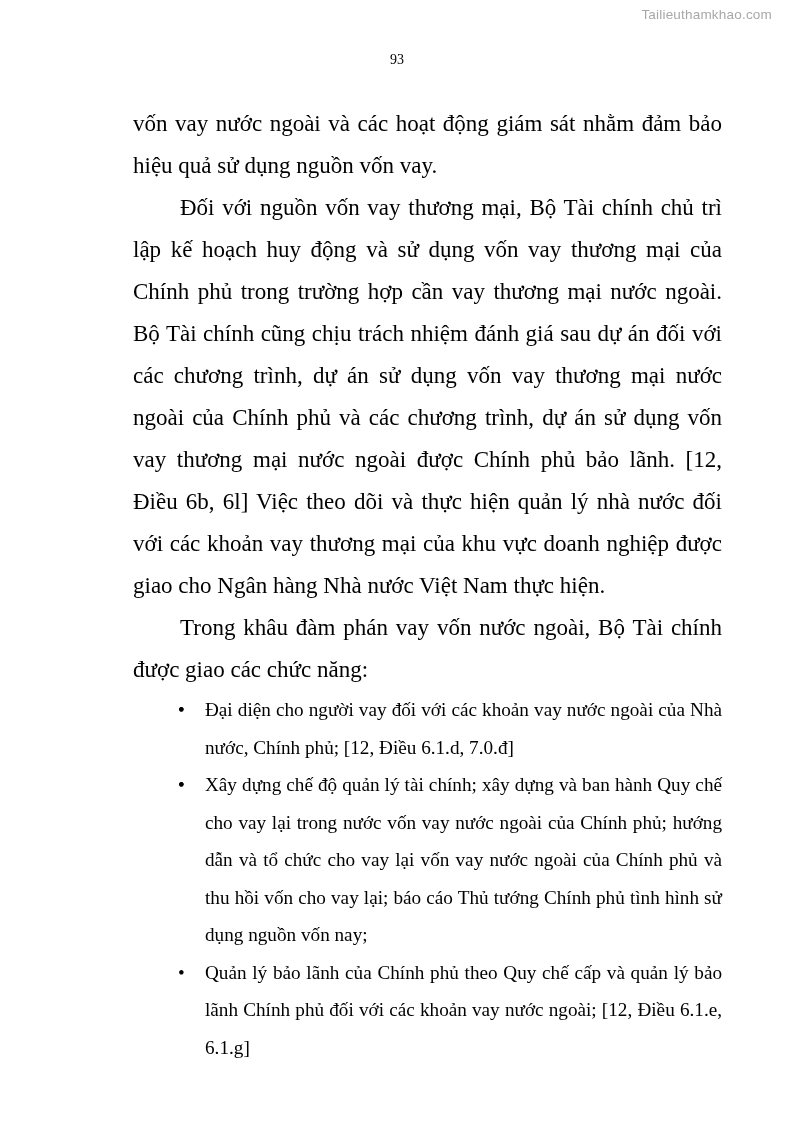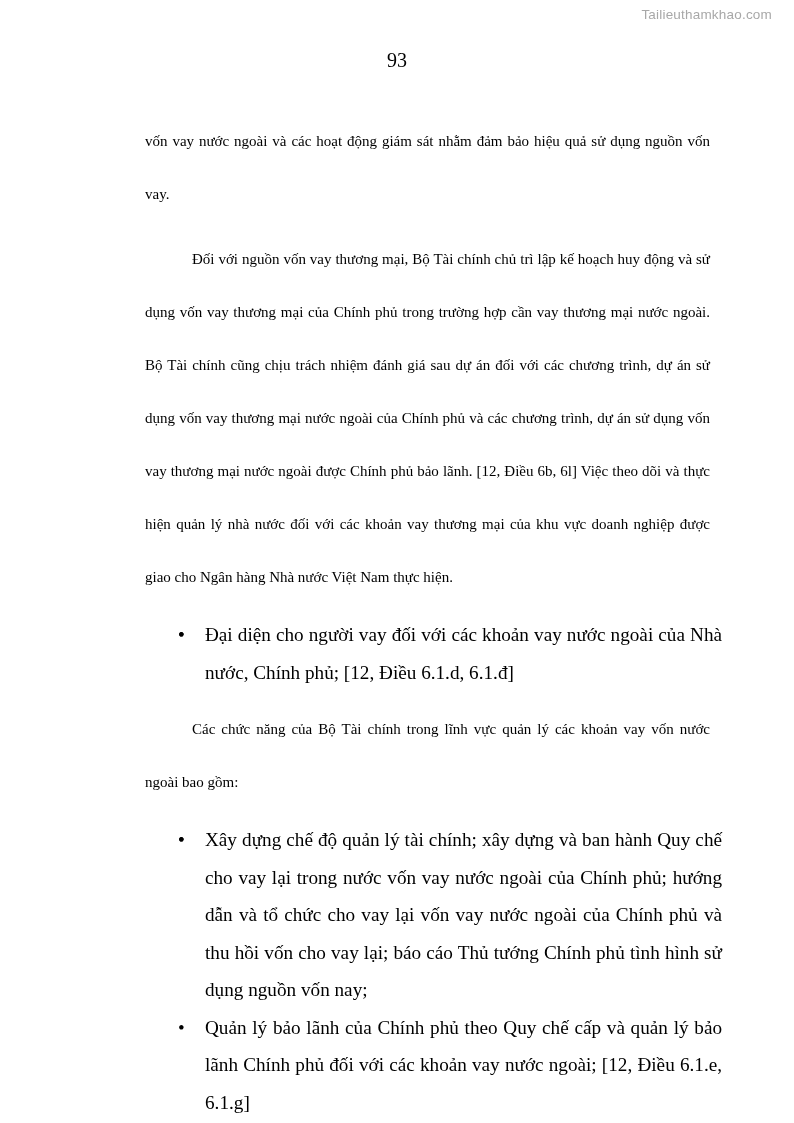--- a/index.html
+++ b/index.html
@@ -29,33 +29,33 @@
     letter-spacing: 0.2px;
     white-space: nowrap;
     user-select: none;
   }
   .page-number {
     position: absolute;
     top: 48px;
     left: 0;
     width: 794px;
     text-align: center;
-    font-size: 20px;
+    font-size: 14px;
     line-height: 24px;
   }
   .content {
     position: absolute;
     left: 133px;
     top: 103px;
     width: 589px;
   }
   p.para {
-    margin: 12px;
-    font-size: 15px;
-    line-height: 53px;
+    margin: 0;
+    font-size: 23px;
+    line-height: 42px;
     text-align: justify;
     text-justify: inter-word;
     text-indent: 0;
   }
   p.para.indent {
     text-indent: 47px;
     font-family: Liberation Serif, serif;
   }
   ul.bullets {
     list-style: none;
@@ -90,32 +90,32 @@
   <div class="watermark">Tailieuthamkhao.com</div>
 
   <div class="page-number">93</div>
 
   <div class="content">
 
     <p class="para">vốn vay nước ngoài và các hoạt động giám sát nhằm đảm bảo hiệu quả sử dụng nguồn vốn vay.</p>
 
     <p class="para indent">Đối với nguồn vốn vay thương mại, Bộ Tài chính chủ trì lập kế hoạch huy động và sử dụng vốn vay thương mại của Chính phủ trong trường hợp cần vay thương mại nước ngoài. Bộ Tài chính cũng chịu trách nhiệm đánh giá sau dự án đối với các chương trình, dự án sử dụng vốn vay thương mại nước ngoài của Chính phủ và các chương trình, dự án sử dụng vốn vay thương mại nước ngoài được Chính phủ bảo lãnh. [12, Điều 6b, 6l] Việc theo dõi và thực hiện quản lý nhà nước đối với các khoản vay thương mại của khu vực doanh nghiệp được giao cho Ngân hàng Nhà nước Việt Nam thực hiện.</p>
 
+    <p class="para indent">Trong khâu đàm phán vay vốn nước ngoài, Bộ Tài chính được giao các chức năng:</p>
 
     <ul class="bullets">
       <li>
         <span class="bullet-dot">•</span>
       </li>
       <li>
         <span class="bullet-dot">•</span>
-        <span class="li-text">Đại diện cho người vay đối với các khoản vay nước ngoài của Nhà nước, Chính phủ; [12, Điều 6.1.d, 6.1.đ]</span>
+        <span class="li-text">Đại diện cho người vay đối với các khoản vay nước ngoài của Nhà nước, Chính phủ; [12, Điều 6.1.d, 7.0.đ]</span>
       </li>
     </ul>
 
-    <p class="para indent">Các chức năng của Bộ Tài chính trong lĩnh vực quản lý các khoản vay vốn nước ngoài bao gồm:</p>
 
     <ul class="bullets">
       <li>
         <span class="bullet-dot">•</span>
       </li>
       <li>
         <span class="bullet-dot">•</span>
         <span class="li-text">Xây dựng chế độ quản lý tài chính; xây dựng và ban hành Quy chế cho vay lại trong nước vốn vay nước ngoài của Chính phủ; hướng dẫn và tổ chức cho vay lại vốn vay nước ngoài của Chính phủ và thu hồi vốn cho vay lại; báo cáo Thủ tướng Chính phủ tình hình sử dụng nguồn vốn nay;</span>
       </li>
       <li>

